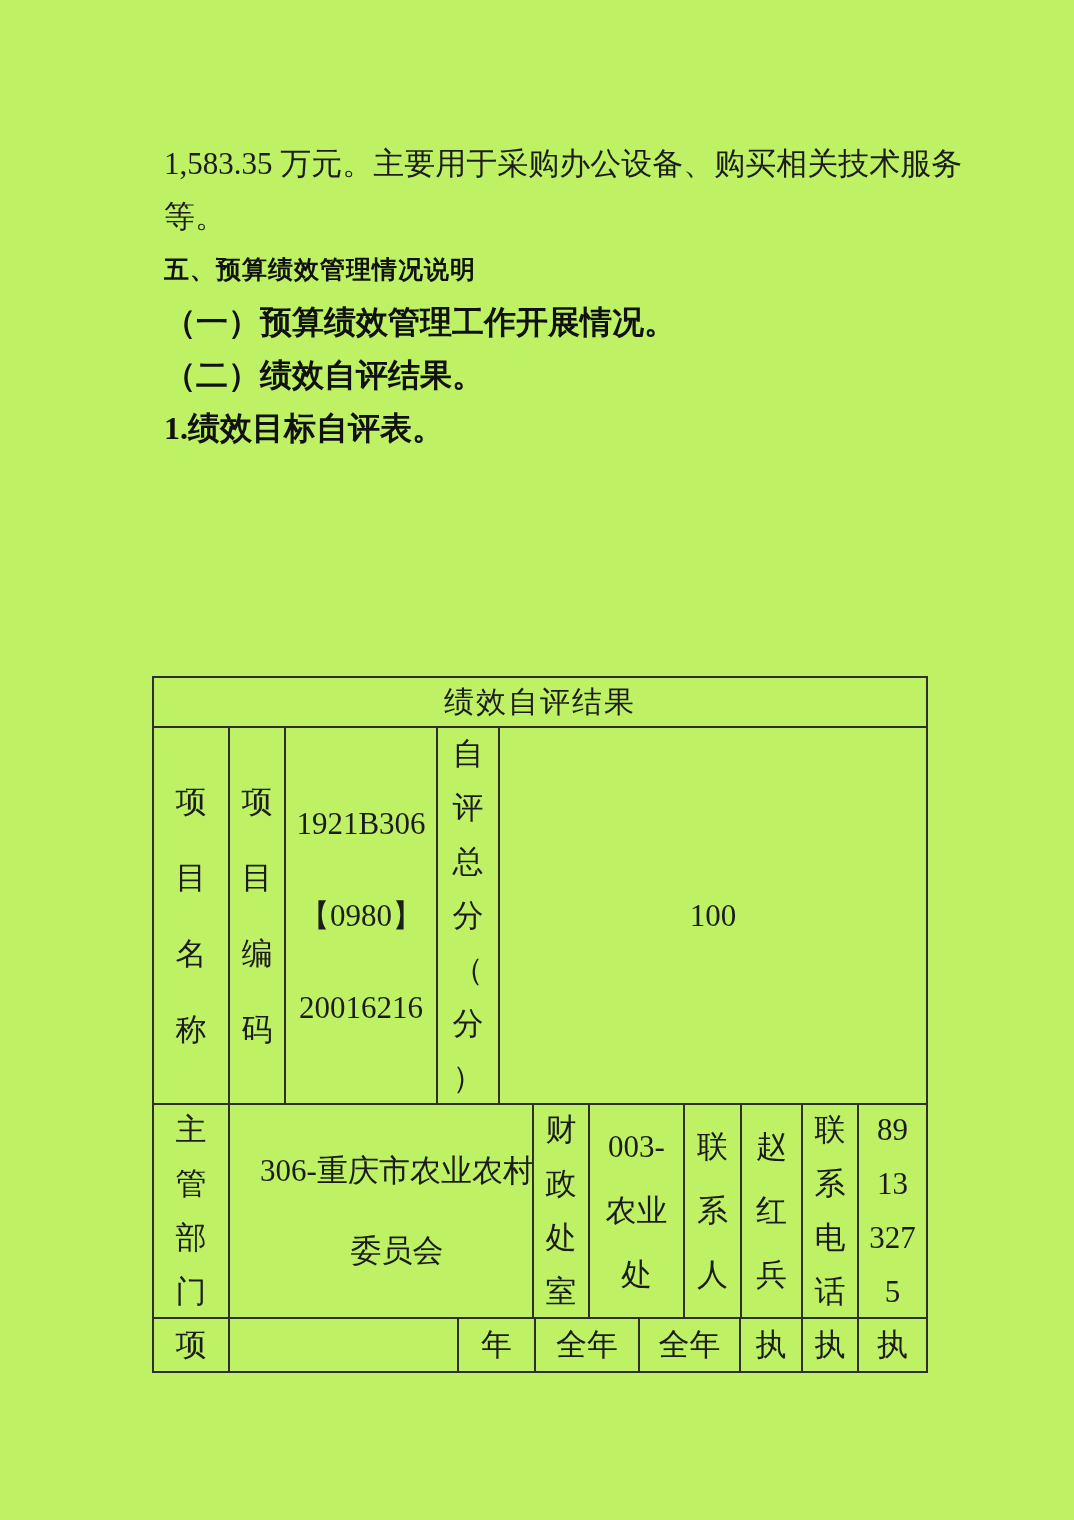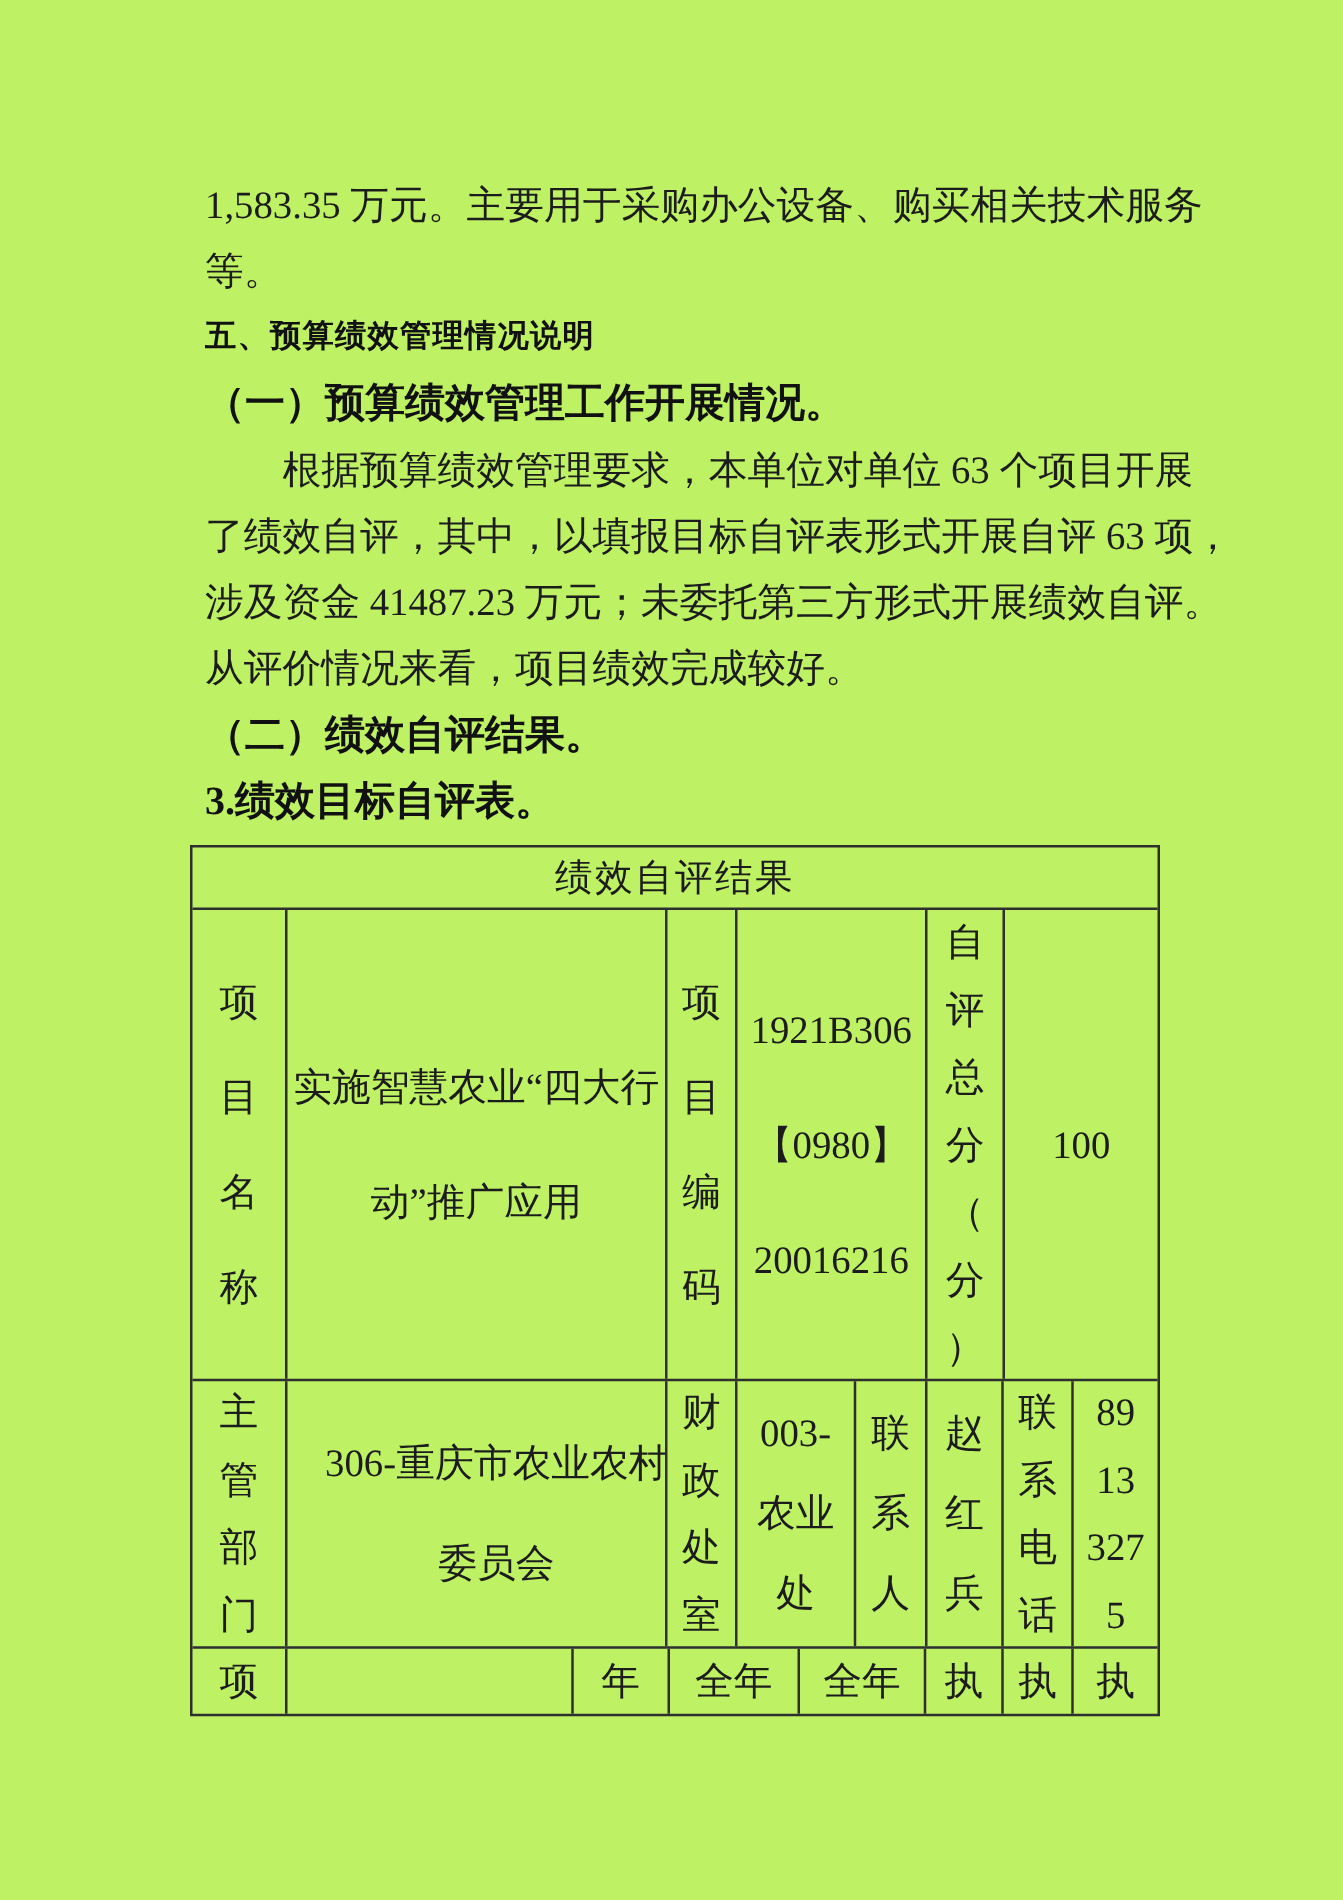--- a/index.html
+++ b/index.html
@@ -113,39 +113,33 @@
 </head>
 <body>
 
 <div class="page">
 
   <div class="text-flow">
     <div class="tblock">1,583.35 万元。主要用于采购办公设备、购买相关技术服务
 等。</div>
     <div class="tblock h-hei">五、预算绩效管理情况说明</div>
     <div class="tblock h-kai">（一）预算绩效管理工作开展情况。</div>
-    <div class="tblock para-indent">根据预算绩效管理要求，本单位对单位 63 个项目开展
-了绩效自评，其中，以填报目标自评表形式开展自评 63 项，
-涉及资金 41487.23 万元；未委托第三方形式开展绩效自评。
-从评价情况来看，项目绩效完成较好。</div>
     <div class="tblock h-kai">（二）绩效自评结果。</div>
-    <div class="tblock h-kai">3.绩效目标自评表。</div>
+    <div class="tblock h-kai">1.绩效目标自评表。</div>
   </div>
 
   <div class="tbl">
 
     <div class="tbl-title">绩效自评结果</div>
 
     <div class="trow trow1">
       <div class="tc w76 lh76">项
 目
 名
 称</div>
-      <div class="tc w304 lh92">实施智慧农业“四大行
-动”推广应用</div>
       <div class="tc w56 lh76">项
 目
 编
 码</div>
       <div class="tc w152 lh92">1921B306
 【0980】
 20016216</div>
       <div class="tc w62 lh54">自
 评
 总

